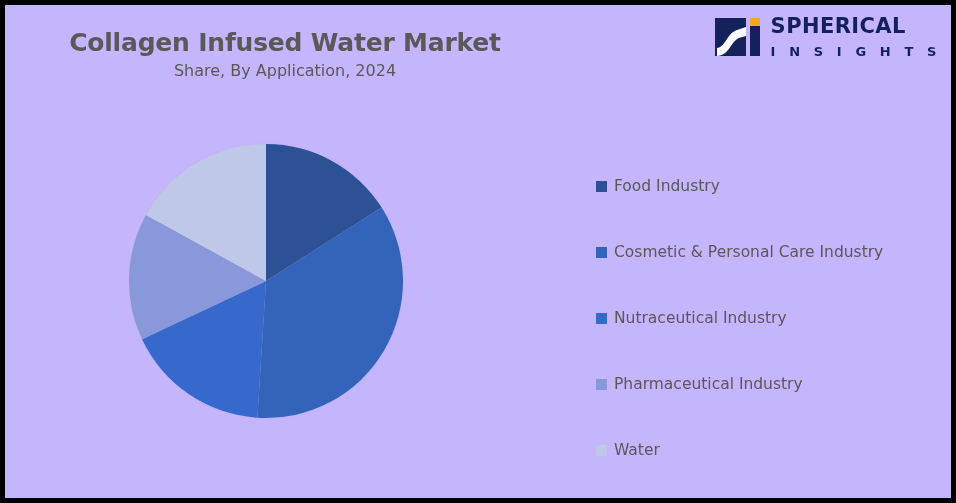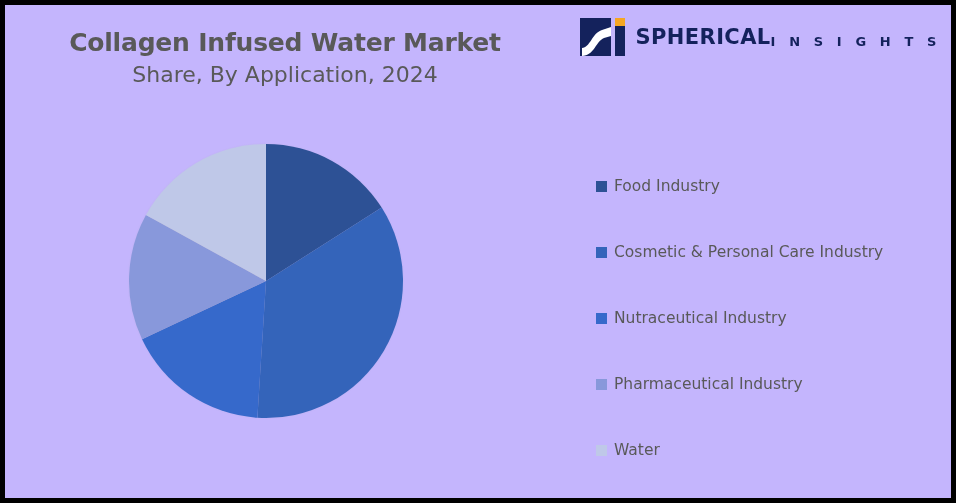--- a/index.html
+++ b/index.html
@@ -28,40 +28,40 @@
     color: #595959;
   }
   #title-line1 {
     font-size: 25px;
     font-weight: bold;
     letter-spacing: -0.2px;
     line-height: 1.25;
     white-space: nowrap;
   }
   #title-line2 {
-    font-size: 22px;
+    font-size: 16px;
     font-weight: normal;
     line-height: 1.25;
     white-space: nowrap;
     margin-top: 3px;
   }
 
   
   #logo {
     position: absolute;
     right: 10px;
     top: 10px;
     display: flex;
     align-items: center;
     gap: 8px;
   }
   #logo-mark { flex: 0 0 auto; display: block; }
   #logo-text {
     display: flex;
-    flex-direction: row;
+    flex-direction: column;
     justify-content: center;
     line-height: 1;
   }
   #logo-name {
     font-size: 21px;
     font-weight: bold;
     color: #14225c;
     letter-spacing: 0.4px;
   }
   #logo-sub {

